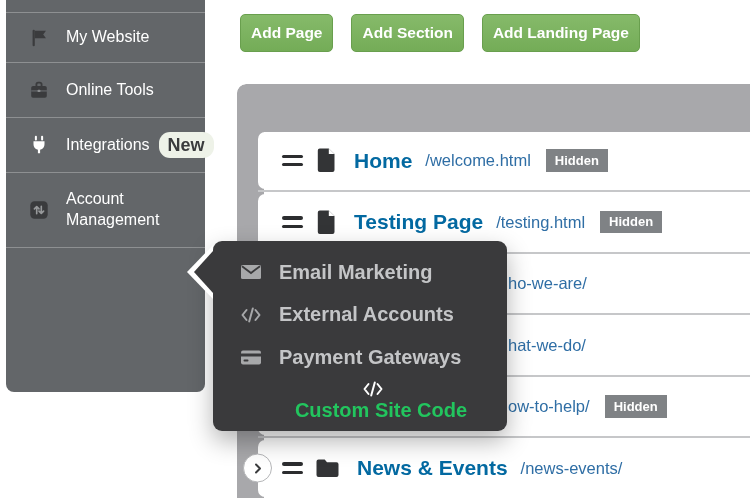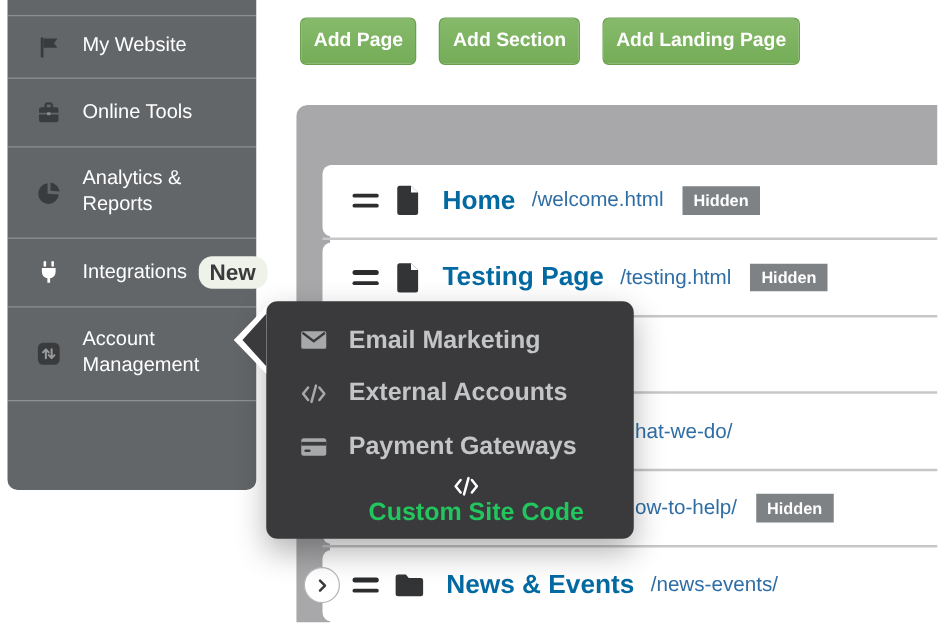--- a/index.html
+++ b/index.html
@@ -85,29 +85,20 @@
             <path d="M9.2 8V5.8A1.8 1.8 0 0 1 11 4h2a1.8 1.8 0 0 1 1.8 1.8V8" fill="none" stroke="#3a3b3d" stroke-width="2"></path>
             <rect x="3.5" y="7.5" width="17" height="13" rx="2" fill="#3a3b3d"></rect>
             <line x1="3.5" y1="13" x2="21" y2="13" stroke="#636669" stroke-width="1.4"></line>
             <rect x="10.5" y="11.7" width="3" height="2.6" rx="0.8" fill="#8a8c8e"></rect>
           </svg>
       </span>
       <span class="nlabel">Online Tools</span>
     </div>
 
 
-    <div class="nav-item h73">
-      <span class="nico">
-        <svg width="22" height="22" viewBox="0 0 24 24">
-            <path d="M11 4a9 9 0 1 0 9.8 9.8L11 13z" fill="#3a3b3d"></path>
-            <path d="M13.5 3.2a9 9 0 0 1 8 8l-8-.8z" fill="#3a3b3d"></path>
-          </svg>
-      </span>
-      <span class="nlabel">Analytics &amp; Reports</span>
-    </div>
 
     <div class="nav-item h55">
       <span class="nico">
         <svg width="22" height="22" viewBox="0 0 24 24">
             <rect x="7.5" y="2" width="2.2" height="5" rx="1" fill="#ffffff"></rect>
             <rect x="14.3" y="2" width="2.2" height="5" rx="1" fill="#ffffff"></rect>
             <path d="M6 8h12v3.2a6 6 0 0 1-4.8 5.9V21h-2.4v-3.9A6 6 0 0 1 6 11.2z" fill="#ffffff"></path>
           </svg>
       </span>
       <span class="nlabel">Integrations</span>
@@ -170,20 +161,23 @@
         <span class="ptitle">Testing Page</span>
         <span class="purl">/testing.html</span>
         <span class="hid-badge">Hidden</span>
       </div>
 
       <div class="row">
         <span class="drag">
             <i></i>
             <i></i>
           </span>
+        <span class="occluded-frag">
+          <span class="purl">ho-we-are/</span>
+        </span>
       </div>
 
       <div class="row">
         <span class="drag">
             <i></i>
             <i></i>
           </span>
         <span class="occluded-frag">
           <span class="purl">hat-we-do/</span>
         </span>

